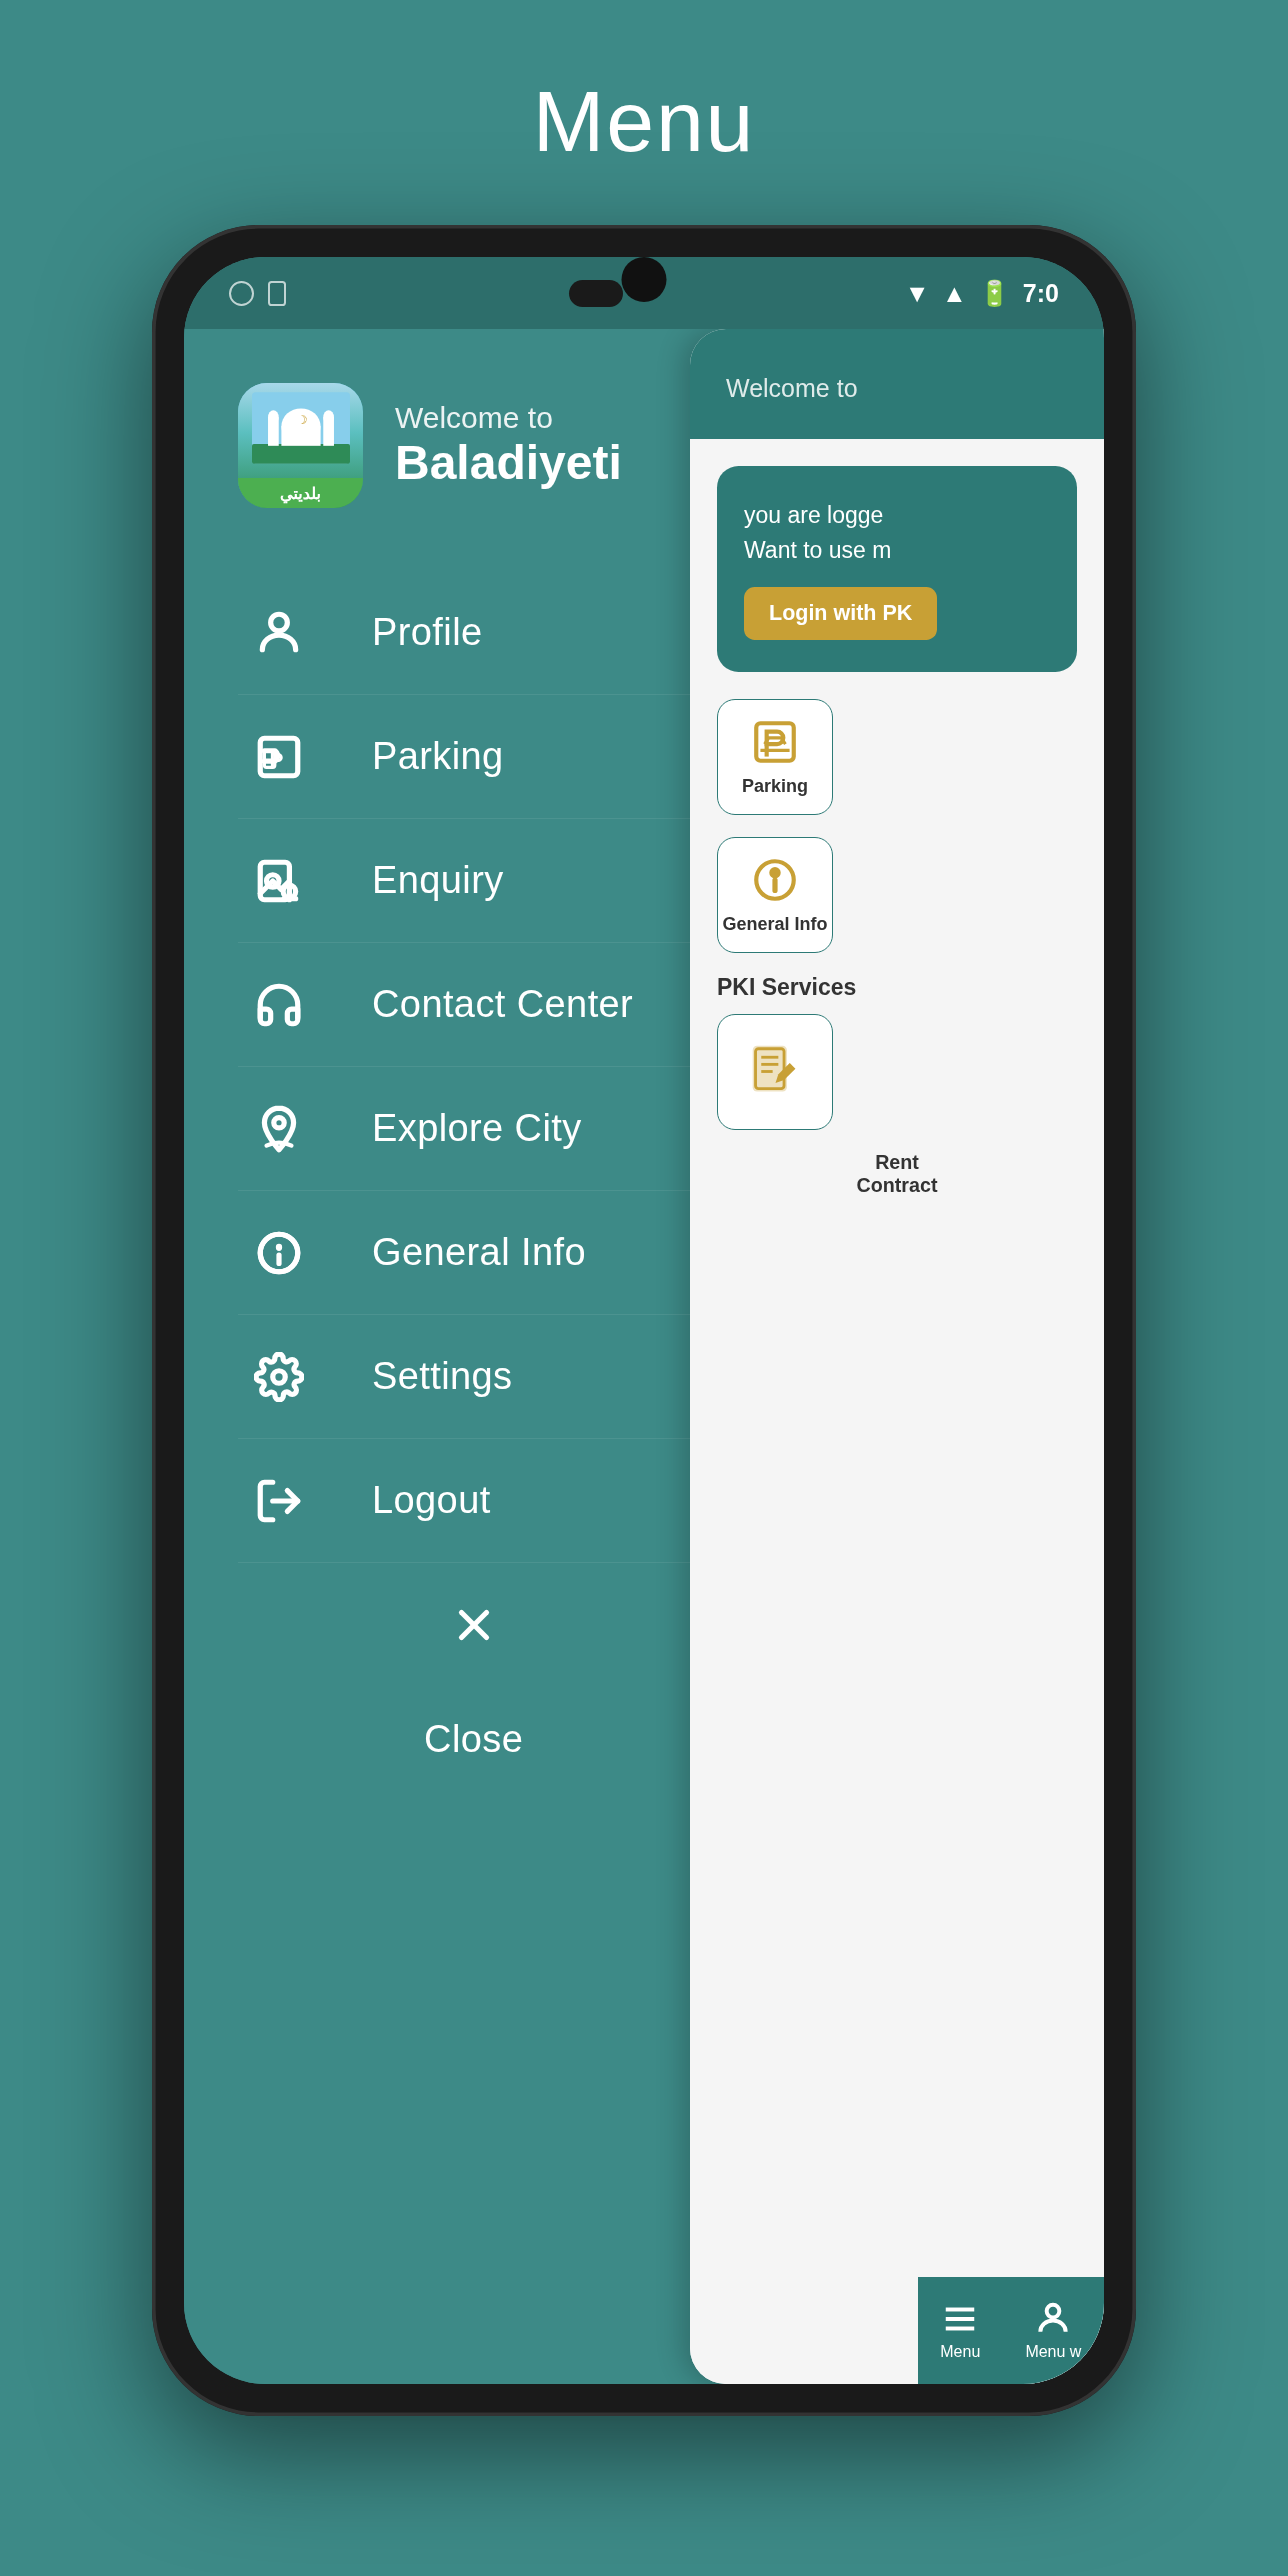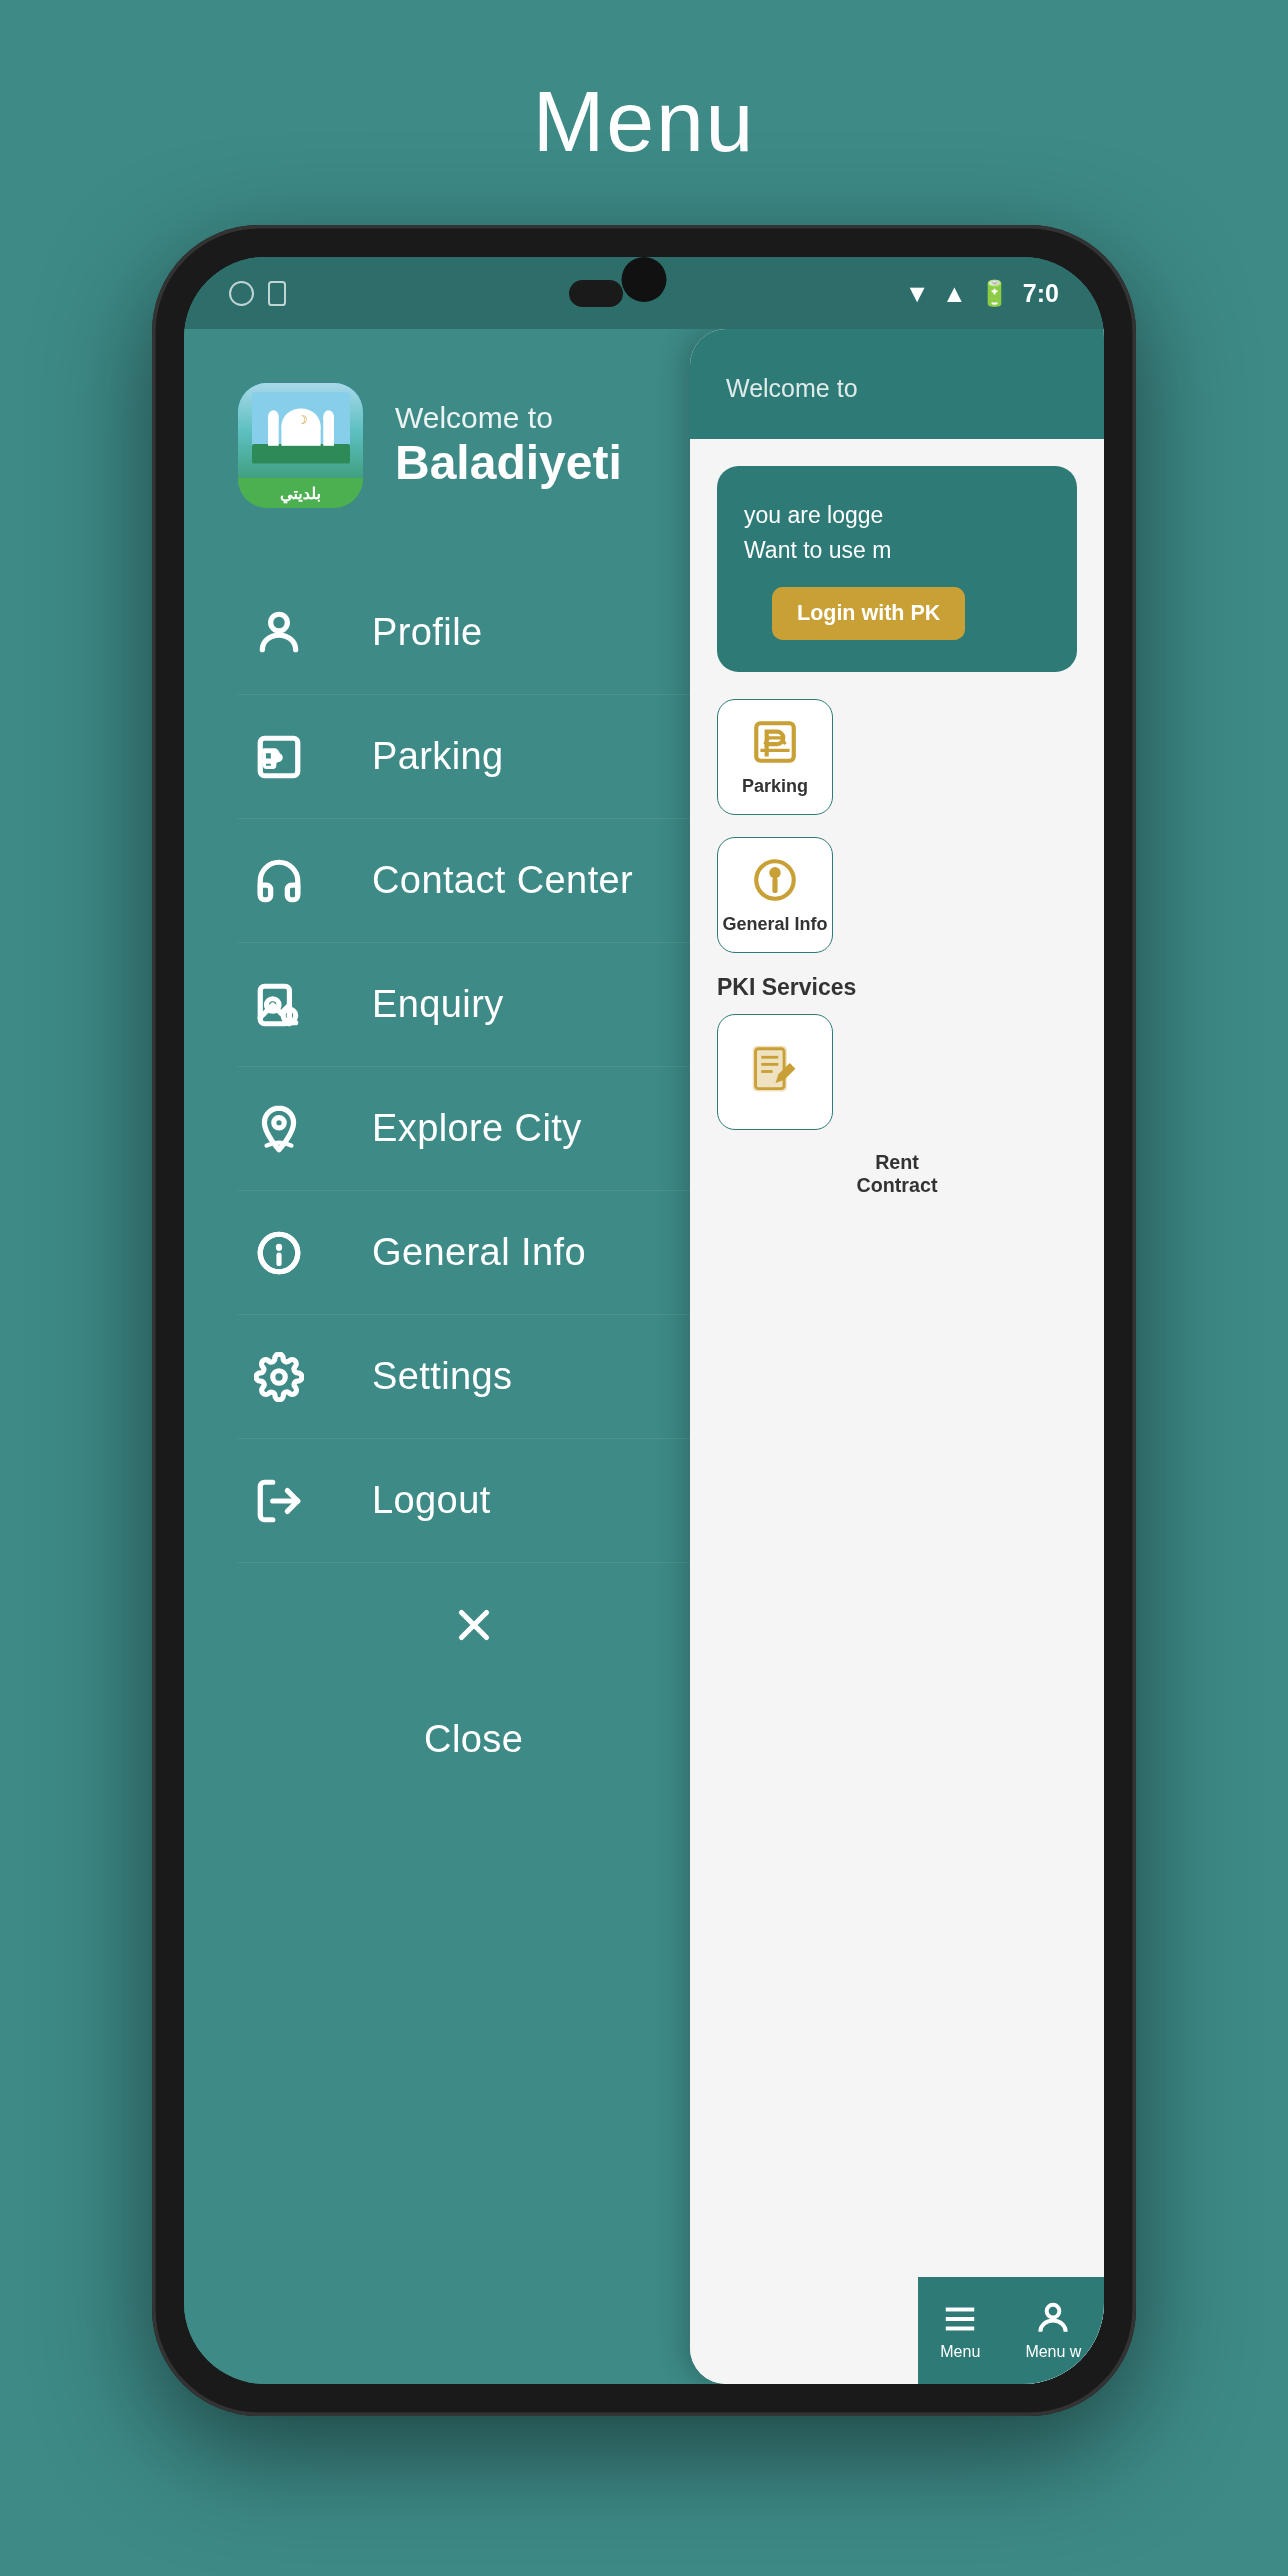--- a/index.html
+++ b/index.html
@@ -280,21 +280,20 @@
 
     .login-btn {
       background: #c8a035;
       color: white;
       border: none;
       border-radius: 10.7px;
       padding: 14.3px 25px;
       font-size: 21.5px;
       font-weight: 700;
       cursor: pointer;
-      margin-left: 28px;
     }
 
     
     .service-row {
       display: flex;
       gap: 18px;
       margin-bottom: 21.5px;
     }
 
     .service-card {
@@ -475,39 +474,39 @@
                   <rect x="5" y="9" width="5" height="8" rx="1" stroke="white" fill="none" stroke-width="1.5"></rect>
                   <path d="M5 9 h5 a3 3 0 0 1 0 5 H5"></path>
                 </svg>
               </div>
               <span class="menu-label">Parking</span>
             </div>
 
             <div class="menu-item">
               <div class="menu-icon">
                 <svg viewBox="0 0 24 24">
-                  <path d="M3 18v-6a9 9 0 0 1 18 0v6"></path>
-                  <path d="M21 19a2 2 0 0 1-2 2h-1a2 2 0 0 1-2-2v-3a2 2 0 0 1 2-2h3z"></path>
-                  <path d="M3 19a2 2 0 0 0 2 2h1a2 2 0 0 0 2-2v-3a2 2 0 0 0-2-2H3z"></path>
-                </svg>
-              </div>
-              <span class="menu-label">Contact Center</span>
-            </div>
-
-            <div class="menu-item">
-              <div class="menu-icon">
-                <svg viewBox="0 0 24 24">
                   <rect x="3" y="3" width="14" height="18" rx="2"></rect>
                   <circle cx="9" cy="12" r="3"></circle>
                   <path d="M3 18 l6-6 4 4 4-4"></path>
                   <circle cx="17" cy="17" r="3"></circle>
                   <path d="M14.5 20.5 L20 20.5 M17 17 L17 21"></path>
                 </svg>
               </div>
               <span class="menu-label">Enquiry</span>
+            </div>
+
+            <div class="menu-item">
+              <div class="menu-icon">
+                <svg viewBox="0 0 24 24">
+                  <path d="M3 18v-6a9 9 0 0 1 18 0v6"></path>
+                  <path d="M21 19a2 2 0 0 1-2 2h-1a2 2 0 0 1-2-2v-3a2 2 0 0 1 2-2h3z"></path>
+                  <path d="M3 19a2 2 0 0 0 2 2h1a2 2 0 0 0 2-2v-3a2 2 0 0 0-2-2H3z"></path>
+                </svg>
+              </div>
+              <span class="menu-label">Contact Center</span>
             </div>
 
             <div class="menu-item">
               <div class="menu-icon">
                 <svg viewBox="0 0 24 24">
                   <path d="M12 2C8.13 2 5 5.13 5 9c0 5.25 7 13 7 13s7-7.75 7-13c0-3.87-3.13-7-7-7z"></path>
                   <circle cx="12" cy="9" r="2.5"></circle>
                   <path d="M6 20 Q12 17 18 20" stroke-width="2"></path>
                 </svg>
               </div>

